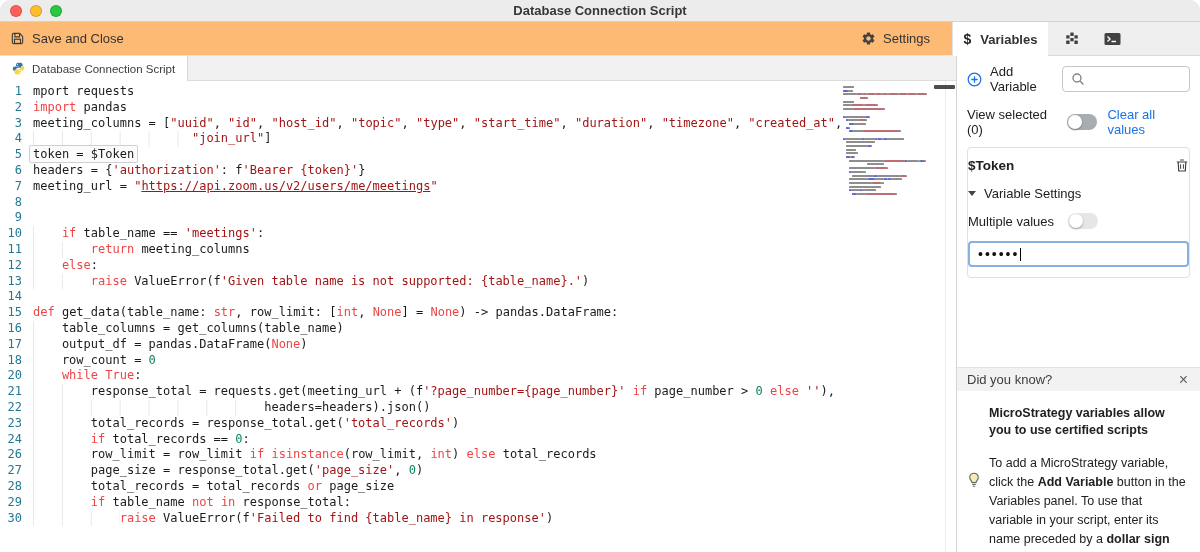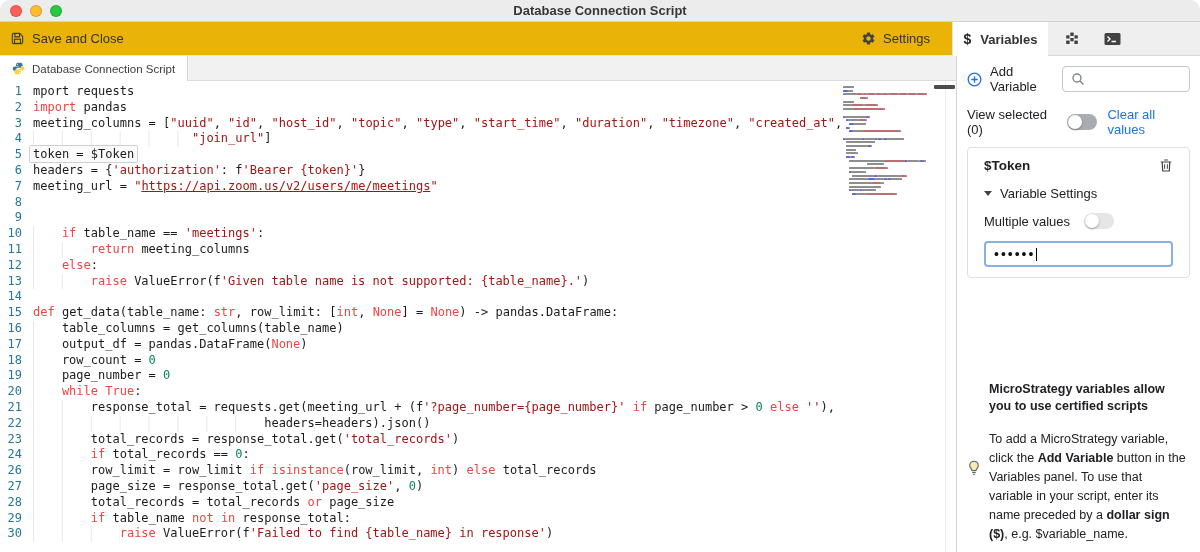--- a/index.html
+++ b/index.html
@@ -9,21 +9,21 @@
 
   
   .titlebar { height:22px; flex:none; background:#ececec; border-bottom:1px solid #d2d2d2; position:relative;
               display:flex; align-items:center; justify-content:center; }
   .lights { position:absolute; left:10px; top:5px; display:flex; gap:8px; }
   .light { width:12px; height:12px; border-radius:50%; border:0.5px solid rgba(0,0,0,0.15); }
   .l-red{ background:#ff5f57; } .l-yellow{ background:#febc2e; } .l-green{ background:#28c840; }
   .win-title { font-size:13px; font-weight:bold; color:#373737; }
 
   
-  .toolbar { height:34px; flex:none; display:flex; align-items:stretch; background:#eab308; }
+  .toolbar { height:34px; flex:none; display:flex; align-items:stretch; background:#fdba74; }
   .tb-left { flex:1; display:flex; align-items:center; gap:7px; padding-left:10px; border-bottom:1px solid #e6e6e6; }
   .tb-label { font-size:13px; color:#333; }
   .tb-settings { display:flex; align-items:center; gap:7px; padding:0 22px 0 12px; border-bottom:1px solid #e6e6e6; cursor:default; }
   .tb-variables { width:96px; display:flex; align-items:center; justify-content:center; gap:9px;
                   background:#fff; border-left:1px solid #e2e2e2; }
   .dollar { font-size:14px; font-weight:bold; color:#222; }
   .tb-variables .tb-label { font-weight:bold; }
   .tb-icons { width:152px; background:#efefef; border-bottom:1px solid #d9d9d9; display:flex; align-items:center;
               gap:24px; padding-left:16px; }
   .icon-btn { display:flex; align-items:center; justify-content:center; }
@@ -66,21 +66,21 @@
   .search { width:130px; height:26px; border:1px solid #c6c6c6; border-radius:4px; display:flex; align-items:center;
             padding-left:8px; background:#fff; }
   .row-view { display:flex; align-items:center; margin-bottom:10px; }
   .tgl { width:30px; height:16px; border-radius:8px; position:relative; flex:none; }
   .tgl .knob { position:absolute; left:1px; top:1px; width:14px; height:14px; border-radius:50%; background:#fff;
                box-shadow:0 1px 2px rgba(0,0,0,0.35); }
   .tgl-dark { background:#a9adb2; margin:0 10px 0 8px; }
   .tgl-light { background:#e6e6e6; margin-left:14px; }
   .link { color:#1a73e8; font-weight:500; margin-left:auto; cursor:default; }
 
-  .var-card { border:1px solid #e0e0e0; border-radius:4px; padding:10px 16px; margin-top:2px; }
+  .var-card { border:1px solid #e0e0e0; border-radius:4px; padding:10px 0; margin-top:2px; }
   .card-head { display:flex; align-items:center; justify-content:space-between; }
   .var-name { font-weight:bold; font-size:13.5px; }
   .settings-row { display:flex; align-items:center; gap:8px; margin-top:13px; }
   .tri { width:0; height:0; border-left:4px solid transparent; border-right:4px solid transparent; border-top:5px solid #444; }
   .field-row { display:flex; align-items:center; margin-top:12px; }
   .select { margin-left:auto; margin-right:8px; width:92px; height:24px; border:1px solid #c6c6c6; border-radius:4px;
             display:flex; align-items:center; justify-content:space-between; padding:0 6px 0 10px; background:#fff; }
   .secret-input { margin-top:12px; height:26px; width:100%; border:2px solid #88b0e0; border-radius:4px;
                   display:flex; align-items:center; padding-left:8px; background:#fff; }
   .dots { font-size:14px; letter-spacing:2px; line-height:10px; color:#111; }
@@ -180,21 +180,20 @@
             <div class="cl"><span class="ln">9</span></div>
             <div class="cl"><span class="ln">10</span><span class="ct"><span class="ind" style="width: 4ch;"></span><span class="t-k">if</span><span class="t-p"> table_name == </span><span class="t-s">'meetings'</span><span class="t-p">:</span></span></div>
             <div class="cl"><span class="ln">11</span><span class="ct"><span class="ind" style="width: 8ch;"></span><span class="t-k">return</span><span class="t-p"> meeting_columns</span></span></div>
             <div class="cl"><span class="ln">12</span><span class="ct"><span class="ind" style="width: 4ch;"></span><span class="t-k">else</span><span class="t-p">:</span></span></div>
             <div class="cl"><span class="ln">13</span><span class="ct"><span class="ind" style="width: 8ch;"></span><span class="t-k">raise</span><span class="t-p"> ValueError(f</span><span class="t-s">'Given table name is not supported: {table_name}.'</span><span class="t-p">)</span></span></div>
             <div class="cl"><span class="ln">14</span><span class="ct"></span></div>
             <div class="cl"><span class="ln">15</span><span class="ct"><span class="t-k">def</span><span class="t-p"> get_data(table_name: </span><span class="t-k">str</span><span class="t-p">, row_limit: [</span><span class="t-k">int</span><span class="t-p">, </span><span class="t-k">None</span><span class="t-p">] = </span><span class="t-k">None</span><span class="t-p">) -&gt; pandas.DataFrame:</span></span></div>
             <div class="cl"><span class="ln">16</span><span class="ct"><span class="ind" style="width: 4ch;"></span><span class="t-p">table_columns = get_columns(table_name)</span></span></div>
             <div class="cl"><span class="ln">17</span><span class="ct"><span class="ind" style="width: 4ch;"></span><span class="t-p">output_df = pandas.DataFrame(</span><span class="t-k">None</span><span class="t-p">)</span></span></div>
             <div class="cl"><span class="ln">18</span><span class="ct"><span class="ind" style="width: 4ch;"></span><span class="t-p">row_count = </span><span class="t-n">0</span></span></div>
-            <div class="cl"><span class="ln">19</span><span class="ct"><span class="ind" style="width: 4ch;"></span><span class="t-p">page_number = </span><span class="t-n">0</span></span></div>
             <div class="cl"><span class="ln">20</span><span class="ct"><span class="ind" style="width: 4ch;"></span><span class="t-k">while</span><span class="t-p"> </span><span class="t-k">True</span><span class="t-p">:</span></span></div>
             <div class="cl"><span class="ln">21</span><span class="ct"><span class="ind" style="width: 8ch;"></span><span class="t-p">response_total = requests.get(meeting_url + (f</span><span class="t-s">'?page_number={page_number}'</span><span class="t-p"> </span><span class="t-k">if</span><span class="t-p"> page_number &gt; </span><span class="t-n">0</span><span class="t-p"> </span><span class="t-k">else</span><span class="t-p"> </span><span class="t-s">''</span><span class="t-p">),</span></span></div>
             <div class="cl"><span class="ln">22</span><span class="ct"><span class="ind" style="width: 32ch;"></span><span class="t-p">headers=headers).json()</span></span></div>
             <div class="cl"><span class="ln">23</span><span class="ct"><span class="ind" style="width: 8ch;"></span><span class="t-p">total_records = response_total.get(</span><span class="t-s">'total_records'</span><span class="t-p">)</span></span></div>
             <div class="cl"><span class="ln">24</span><span class="ct"><span class="ind" style="width: 8ch;"></span><span class="t-k">if</span><span class="t-p"> total_records == </span><span class="t-n">0</span><span class="t-p">:</span></span></div>
             <div class="cl"><span class="ln">26</span><span class="ct"><span class="ind" style="width: 8ch;"></span><span class="t-p">row_limit = row_limit </span><span class="t-k">if</span><span class="t-p"> </span><span class="t-k">isinstance</span><span class="t-p">(row_limit, </span><span class="t-k">int</span><span class="t-p">) </span><span class="t-k">else</span><span class="t-p"> total_records</span></span></div>
             <div class="cl"><span class="ln">27</span><span class="ct"><span class="ind" style="width: 8ch;"></span><span class="t-p">page_size = response_total.get(</span><span class="t-s">'page_size'</span><span class="t-p">, </span><span class="t-n">0</span><span class="t-p">)</span></span></div>
             <div class="cl"><span class="ln">28</span><span class="ct"><span class="ind" style="width: 8ch;"></span><span class="t-p">total_records = total_records </span><span class="t-k">or</span><span class="t-p"> page_size</span></span></div>
             <div class="cl"><span class="ln">29</span><span class="ct"><span class="ind" style="width: 8ch;"></span><span class="t-k">if</span><span class="t-p"> table_name </span><span class="t-k">not</span><span class="t-p"> </span><span class="t-k">in</span><span class="t-p"> response_total:</span></span></div>
             <div class="cl"><span class="ln">30</span><span class="ct"><span class="ind" style="width: 12ch;"></span><span class="t-k">raise</span><span class="t-p"> ValueError(f</span><span class="t-s">'Failed to find {table_name} in response'</span><span class="t-p">)</span></span></div>
@@ -287,20 +286,24 @@
               </span>
           </div>
           <div class="secret-input">
             <span class="dots">••••••</span>
             <span class="caret"></span>
           </div>
         </div>
       </div>
 
       <div class="dyk">
+        <div class="dyk-header">
+          <span>Did you know?</span>
+          <span class="dyk-close">×</span>
+        </div>
         <div class="dyk-body">
           <span class="icon-btn" style="margin-top:2px;">
             <svg width="14" height="16" viewBox="0 0 14 16">
                 <path d="M7 1.2a4.3 4.3 0 0 1 4.3 4.3c0 1.6-.9 2.5-1.5 3.2-.5.6-.7 1.1-.7 1.8H4.9c0-.7-.2-1.2-.7-1.8C3.6 8 2.7 7.1 2.7 5.5A4.3 4.3 0 0 1 7 1.2z" fill="#fce8b2" stroke="#5f6368" stroke-width="1.1"></path>
                 <path d="M5.2 12.4h3.6M5.8 14.2h2.4" stroke="#5f6368" stroke-width="1.1"></path>
               </svg>
           </span>
           <div>
             <div class="tip-title">MicroStrategy variables allow you to use certified scripts</div>
             <div>

